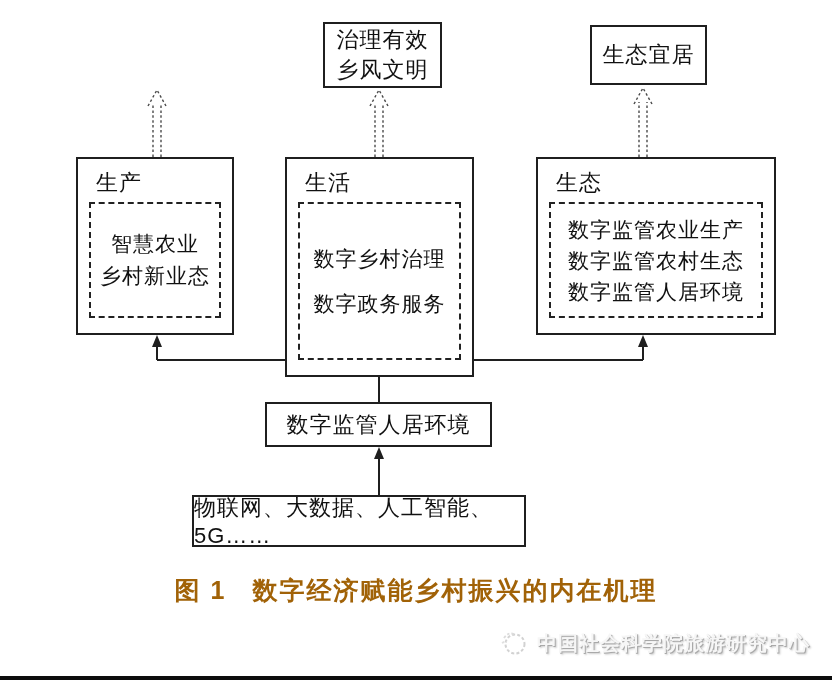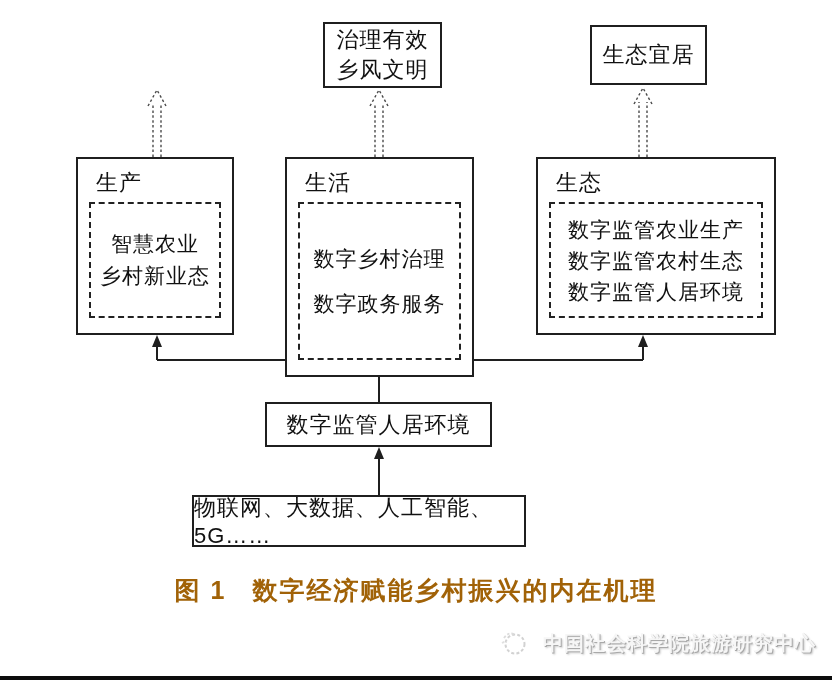--- a/index.html
+++ b/index.html
@@ -66,21 +66,21 @@
     font-weight: 700;
     letter-spacing: 2px;
     color: #a16207;
   }
   .caption .fig-no { margin-right: 26px; }
   .watermark {
     position: absolute;
     left: 500px; top: 628px;
     display: flex;
     align-items: center;
-    gap: 15px;
+    gap: 9px;
   }
   .watermark-text {
     font-size: 20px;
     font-weight: 700;
     letter-spacing: 1px;
     color: #f6f6f6;
     text-shadow: 1px 1px 0 #a9a9a9, 2px 2px 2px #cccccc;
     white-space: nowrap;
   }
   .bottom-rule {

